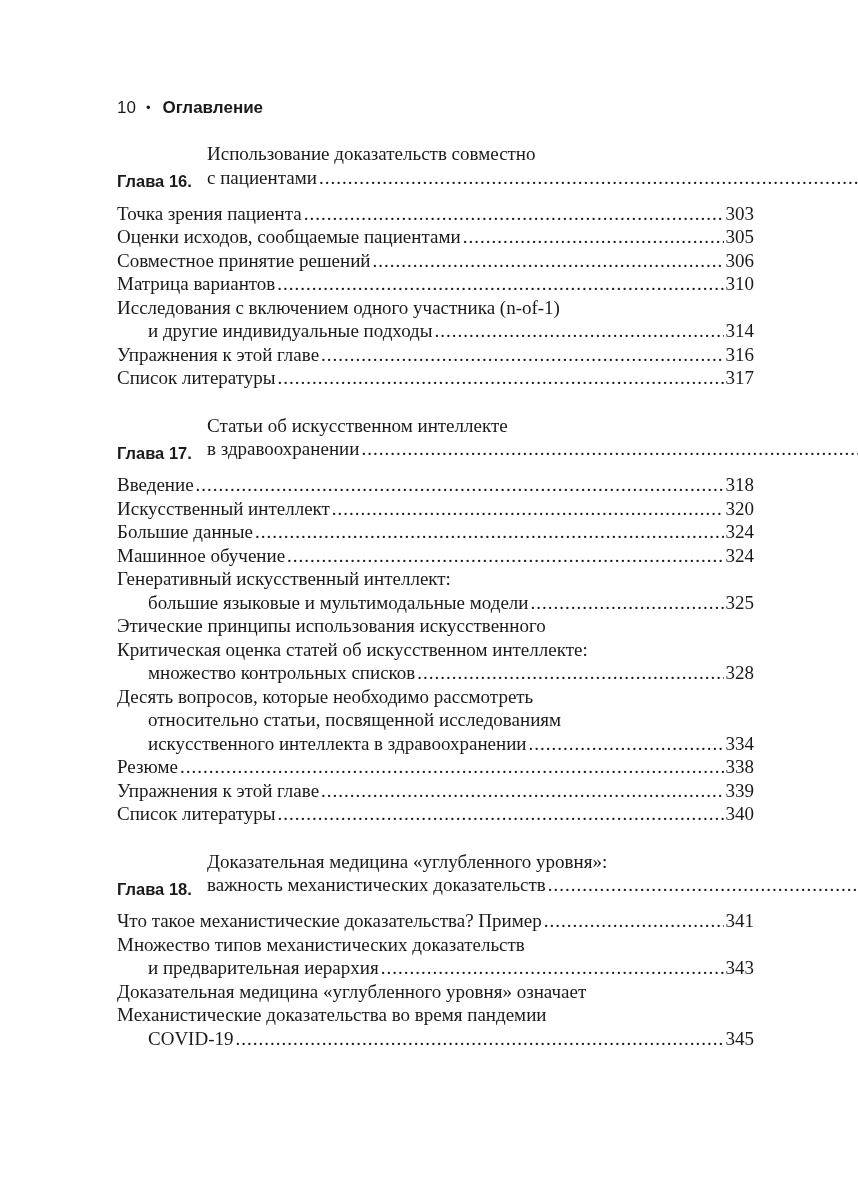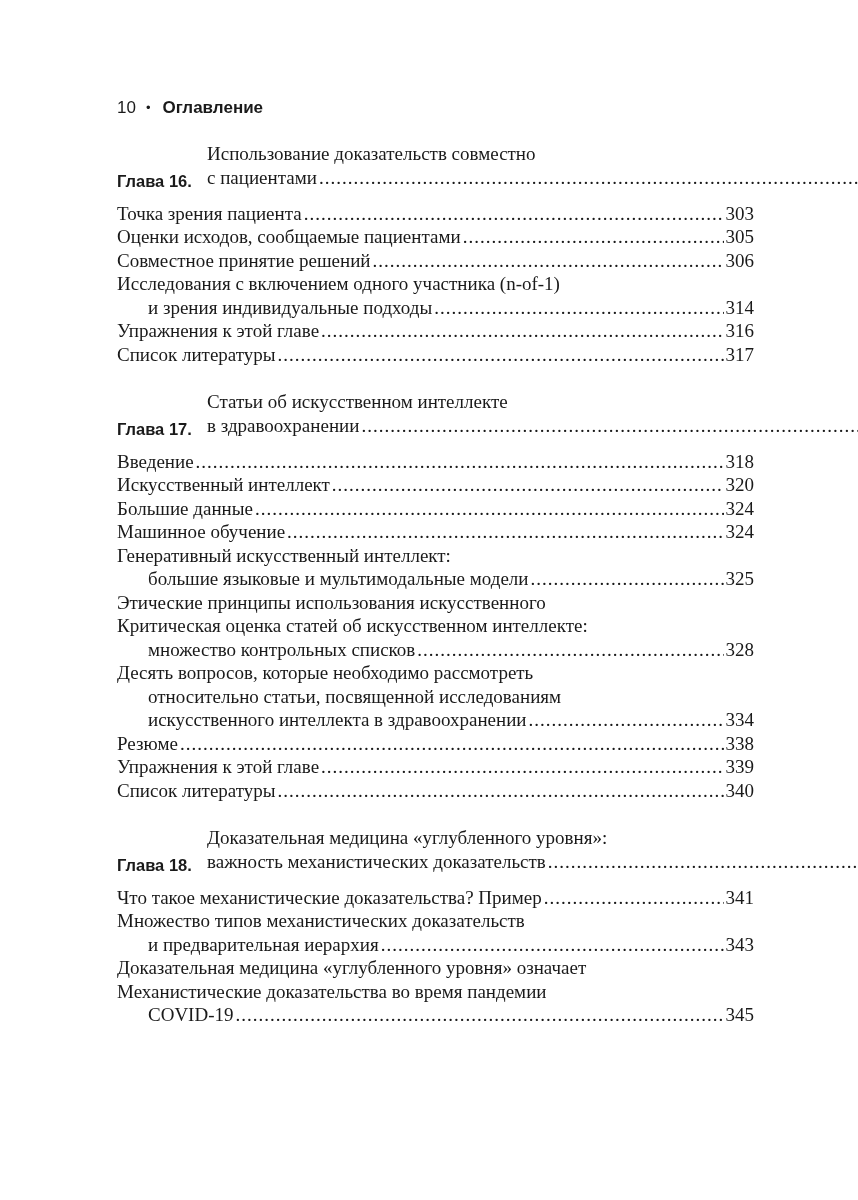--- a/index.html
+++ b/index.html
@@ -60,23 +60,30 @@
             </div>
           </div>
           <div class="toc-entry">
             <div class="line leader">
               <span class="txt">Совместное принятие решений</span>
               <span class="dots"></span>
               <span class="num">306</span>
             </div>
           </div>
           <div class="toc-entry">
+            <div class="line leader">
+              <span class="txt">Матрица вариантов</span>
+              <span class="dots"></span>
+              <span class="num">310</span>
+            </div>
+          </div>
+          <div class="toc-entry">
             <div class="line"><span class="txt">Исследования с включением одного участника (n-of-1)</span></div>
             <div class="line indent leader">
-              <span class="txt">и зрения индивидуальные подходы</span>
+              <span class="txt">и другие индивидуальные подходы</span>
               <span class="dots"></span>
               <span class="num">314</span>
             </div>
           </div>
           <div class="toc-entry">
             <div class="line leader">
               <span class="txt">Упражнения к этой главе</span>
               <span class="dots"></span>
               <span class="num">316</span>
             </div>

